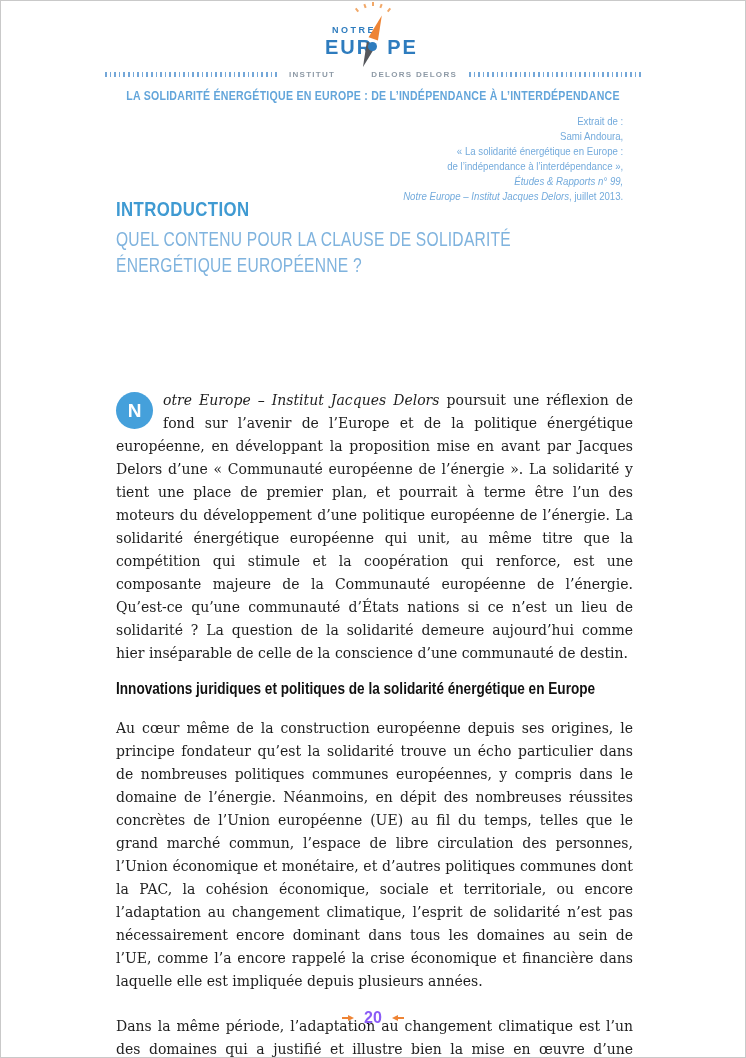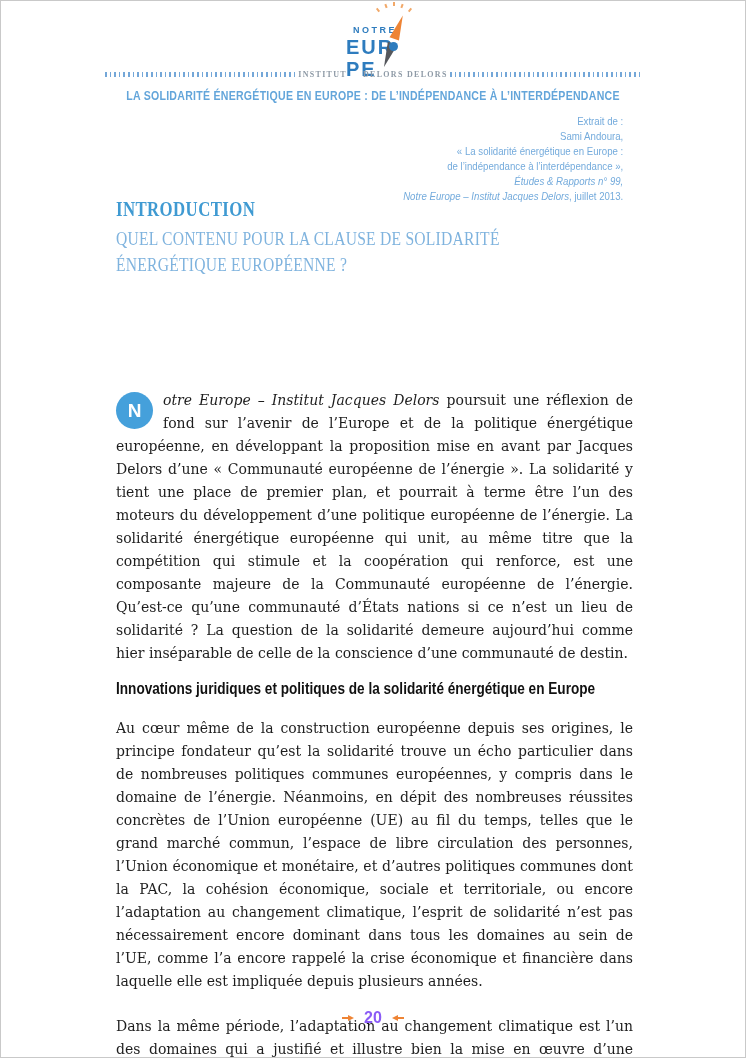--- a/index.html
+++ b/index.html
@@ -28,42 +28,41 @@
   }
 
   
   .logo-wrap{position:absolute;top:24px;left:0;right:3px;text-align:center;}
   .logo-inner{position:relative;display:inline-block;}
   .logo-notre{
     font-size:9px;font-weight:bold;letter-spacing:2.5px;
     color:var(--logo-blue);text-align:left;margin:0 0 1px 7px;
   }
   .logo-europe{
-    position:relative;display:flex;align-items:flex-start;
+    position:relative;display:flex;align-items:flex-end;
     font-size:20px;font-weight:bold;letter-spacing:2px;color:var(--logo-blue);
     line-height:22px;
-    flex-direction:column;
   }
   .logo-gap{display:inline-block;width:14px;}
   .compass{position:absolute;left:41px;top:-22px;width:14px;height:57px;
     transform:rotate(20deg);z-index:3;}
   .needle-up{position:absolute;left:1px;top:0;width:0;height:0;
     border-left:5.5px solid transparent;border-right:5.5px solid transparent;
     border-bottom:25px solid var(--orange);}
   .needle-down{position:absolute;left:1px;top:30px;width:0;height:0;
     border-left:5.5px solid transparent;border-right:5.5px solid transparent;
     border-top:25px solid var(--needle-gray);}
   .compass-dot{position:absolute;left:43px;top:6px;width:9px;height:9px;
     border-radius:50%;background:var(--logo-blue);z-index:4;}
   .ticks span{position:absolute;width:2px;height:4px;background:var(--orange-light);}
 
   
   .rule-row{
     position:absolute;top:69px;left:104px;right:104px;height:9px;
-    display:flex;align-items:center;gap:2px;font-family:Liberation Serif, serif;
+    display:flex;align-items:center;gap:12px;
   }
   .dots{flex:1;height:5px;
     background:repeating-linear-gradient(to right,
       var(--rule-dot-blue) 0,var(--rule-dot-blue) 1.6px,
       transparent 1.6px,transparent 4.6px);}
   .rule-label{font-size:8px;font-weight:bold;letter-spacing:1.3px;
     color:var(--label-gray);white-space:nowrap;}
   .rule-gap{width:12px;}
 
   
@@ -75,21 +74,21 @@
 
   
   .citation{
     position:absolute;top:113px;right:122px;text-align:right;
     font-size:10.5px;line-height:15px;color:var(--citation-blue);
     transform:scaleX(.92);transform-origin:right top;
   }
   .citation .it{font-style:italic;}
 
   
-  .title-block{position:absolute;left:115px;top:196px;font-family:Liberation Serif, serif;}
+  .title-block{position:absolute;left:115px;top:196px;}
   .title-main{
     margin:0;font-size:21px;font-weight:bold;letter-spacing:.5px;
     color:var(--accent-blue);line-height:24px;
     transform:scaleX(.8);transform-origin:left top;white-space:nowrap;
   }
   .title-sub{
     margin-top:5px;font-size:19.5px;font-weight:normal;letter-spacing:.3px;
     color:var(--light-blue);line-height:26px;
     transform:scaleX(.8);transform-origin:left top;white-space:nowrap;
   }

